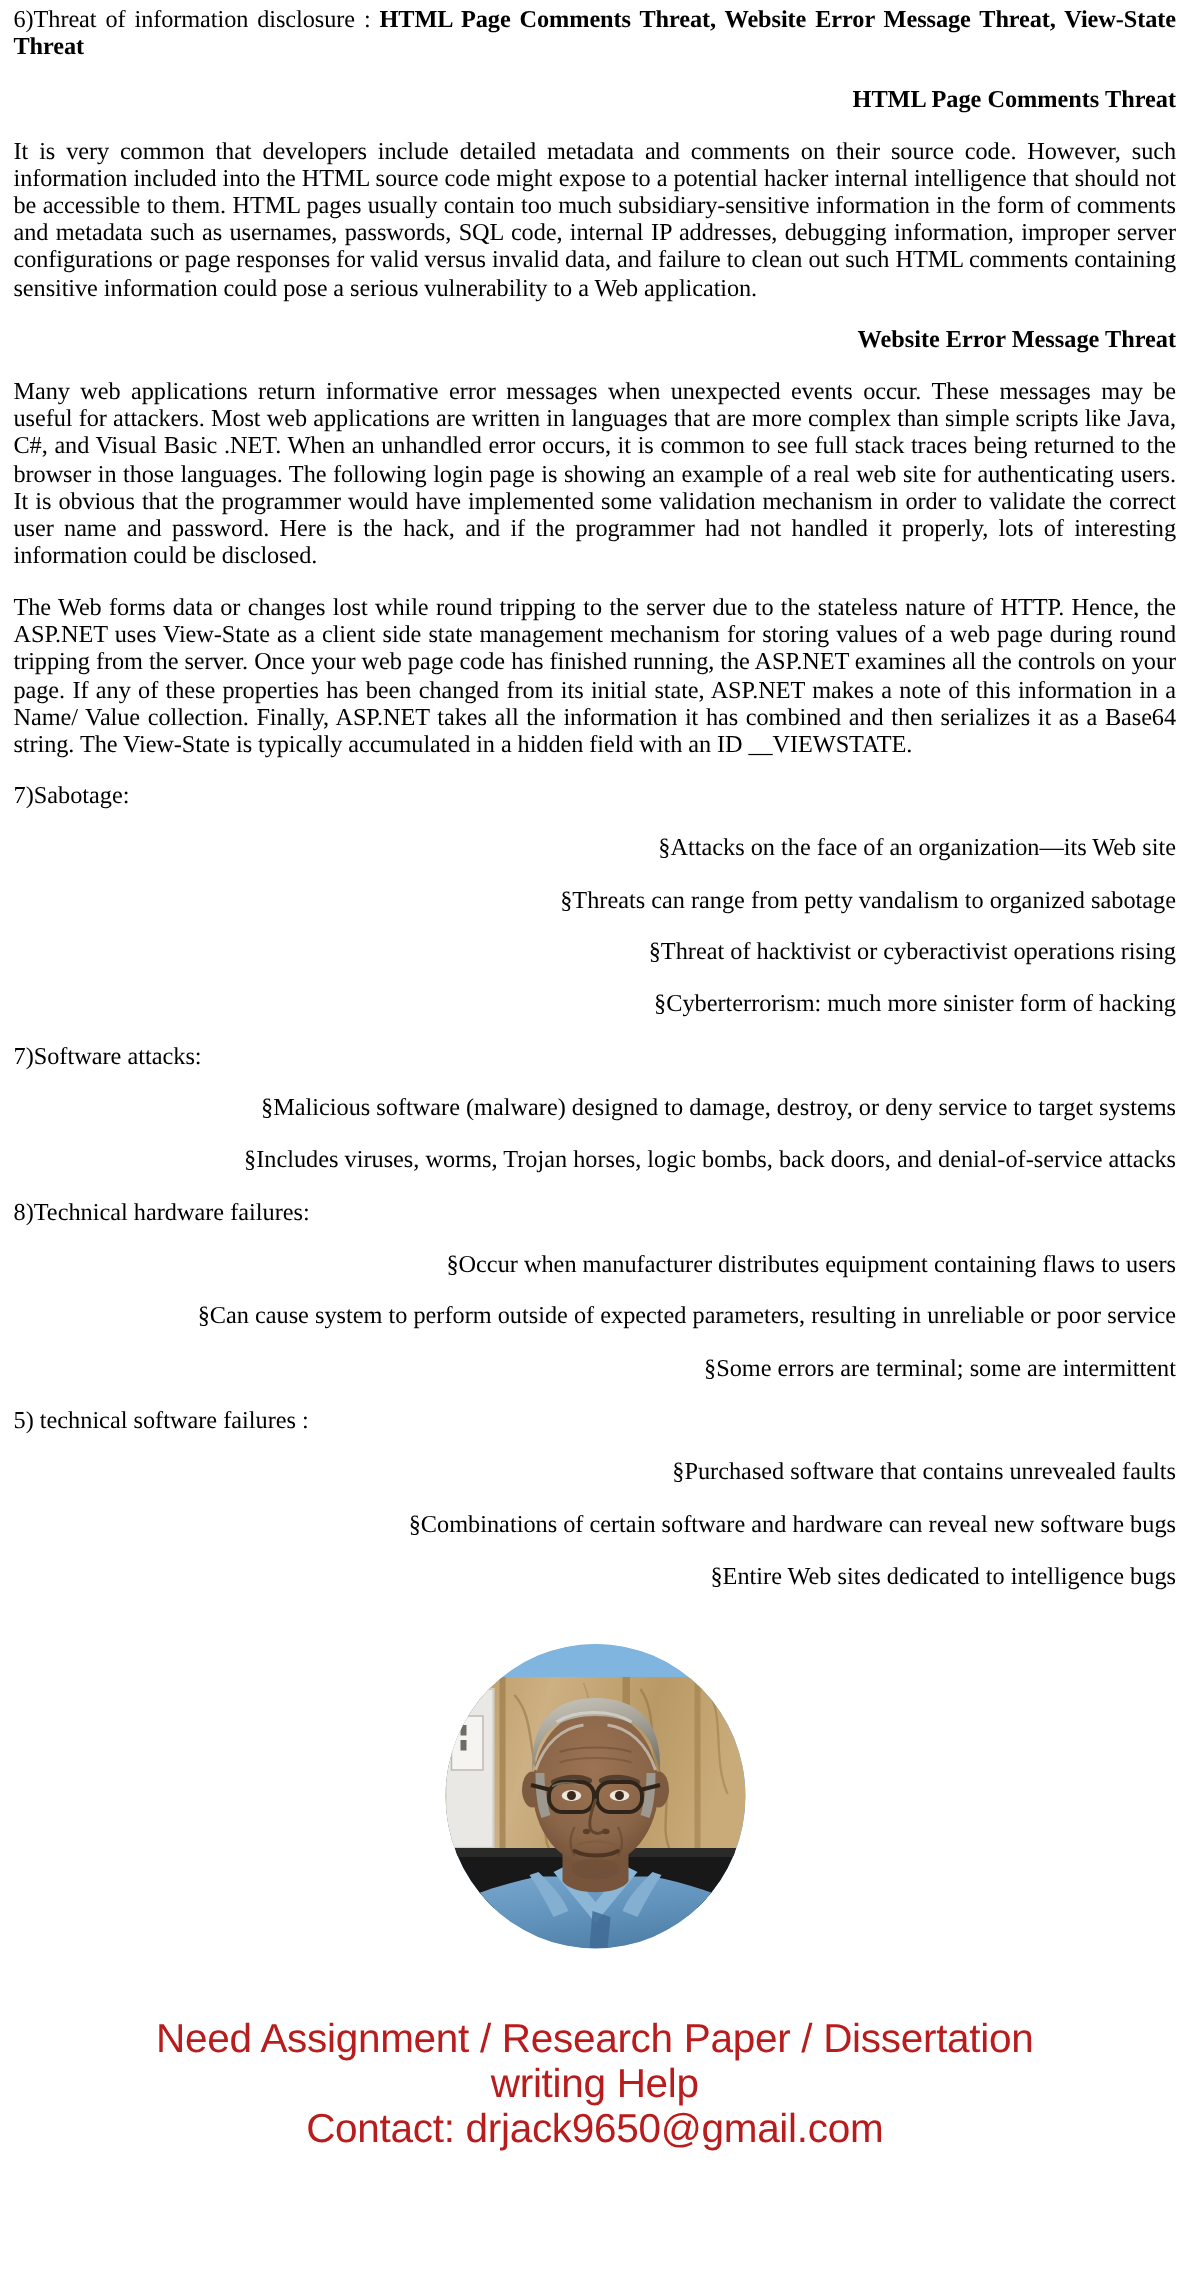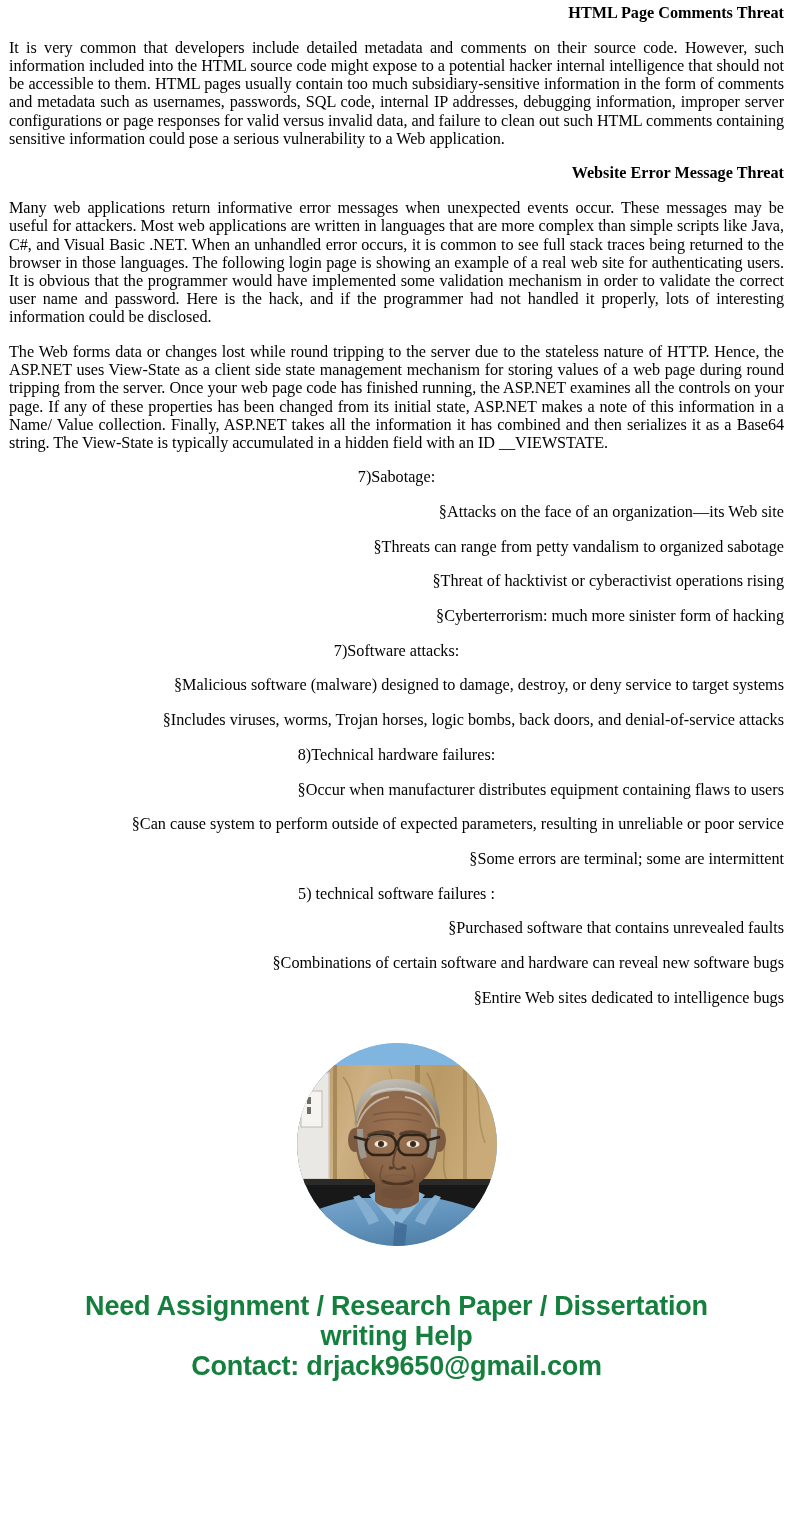--- a/index.html
+++ b/index.html
@@ -43,21 +43,21 @@
     margin: 0 0 16.5px 0;
     font-size: 16.2px;
     line-height: 18.2px;
     text-align: right;
     white-space: nowrap;
   }
   p.numline {
     margin: 0 0 16.5px 0;
     font-size: 16.2px;
     line-height: 18.2px;
-    text-align: center;
+    text-align: left;
   }
   b.strong { font-weight: bold; }
 
   
   .portrait-wrap {
     margin-top: 36px;
     width: 100%;
     display: flex;
     justify-content: center;
   }
@@ -69,34 +69,35 @@
     position: relative;
     background: #8bb6d8;
   }
   .portrait svg { display: block; width: 200px; height: 203px; }
 
   
   .footer {
     margin-top: 45px;
     text-align: center;
     font-family: "Liberation Sans", "DejaVu Sans", sans-serif;
-    font-weight: bold;
+    font-weight: normal;
     font-size: 27px;
     line-height: 30px;
-    color: #15803d;
+    color: #b91c1c;
     letter-spacing: -0.2px;
     padding: 0 24px;
   }
   .footer .ftline { display: block; }
 </style>
 </head>
 <body>
 
 <div class="page">
 
+  <p class="para"><span>6)Threat of information disclosure : </span><b class="strong">HTML Page Comments Threat, Website Error Message Threat, View-State Threat</b></p>
 
   <p class="heading">HTML Page Comments Threat</p>
   <p class="para">It is very common that developers include detailed metadata and comments on their source code. However, such information included into the HTML source code might expose to a potential hacker internal intelligence that should not be accessible to them. HTML pages usually contain too much subsidiary-sensitive information in the form of comments and metadata such as usernames, passwords, SQL code, internal IP addresses, debugging information, improper server configurations or page responses for valid versus invalid data, and failure to clean out such HTML comments containing sensitive information could pose a serious vulnerability to a Web application.</p>
 
   <p class="heading">Website Error Message Threat</p>
   <p class="para">Many web applications return informative error messages when unexpected events occur. These messages may be useful for attackers. Most web applications are written in languages that are more complex than simple scripts like Java, C#, and Visual Basic .NET. When an unhandled error occurs, it is common to see full stack traces being returned to the browser in those languages. The following login page is showing an example of a real web site for authenticating users. It is obvious that the programmer would have implemented some validation mechanism in order to validate the correct user name and password. Here is the hack, and if the programmer had not handled it properly, lots of interesting information could be disclosed.</p>
 
   <p class="para last-body">The Web forms data or changes lost while round tripping to the server due to the stateless nature of HTTP. Hence, the ASP.NET uses View-State as a client side state management mechanism for storing values of a web page during round tripping from the server. Once your web page code has finished running, the ASP.NET examines all the controls on your page. If any of these properties has been changed from its initial state, ASP.NET makes a note of this information in a Name/ Value collection. Finally, ASP.NET takes all the information it has combined and then serializes it as a Base64 string. The View-State is typically accumulated in a hidden field with an ID __VIEWSTATE.</p>
 
   <div>

